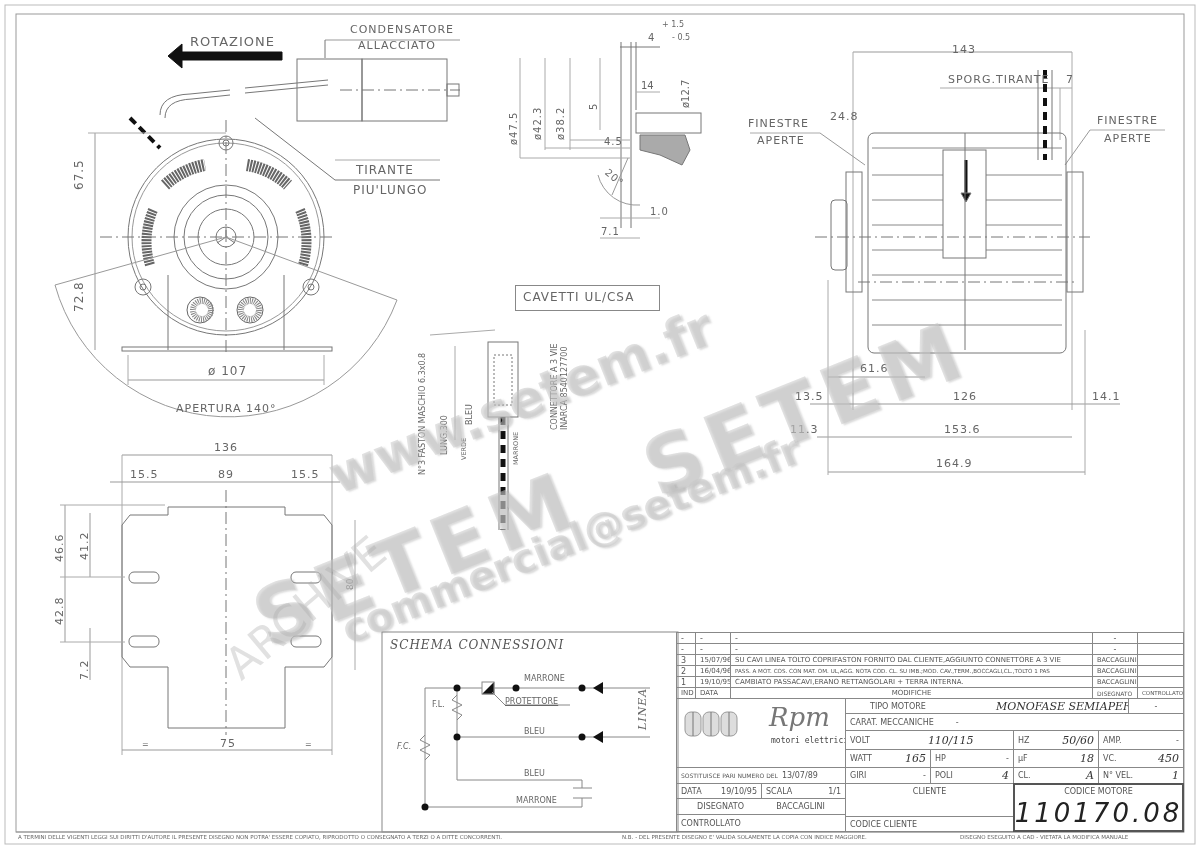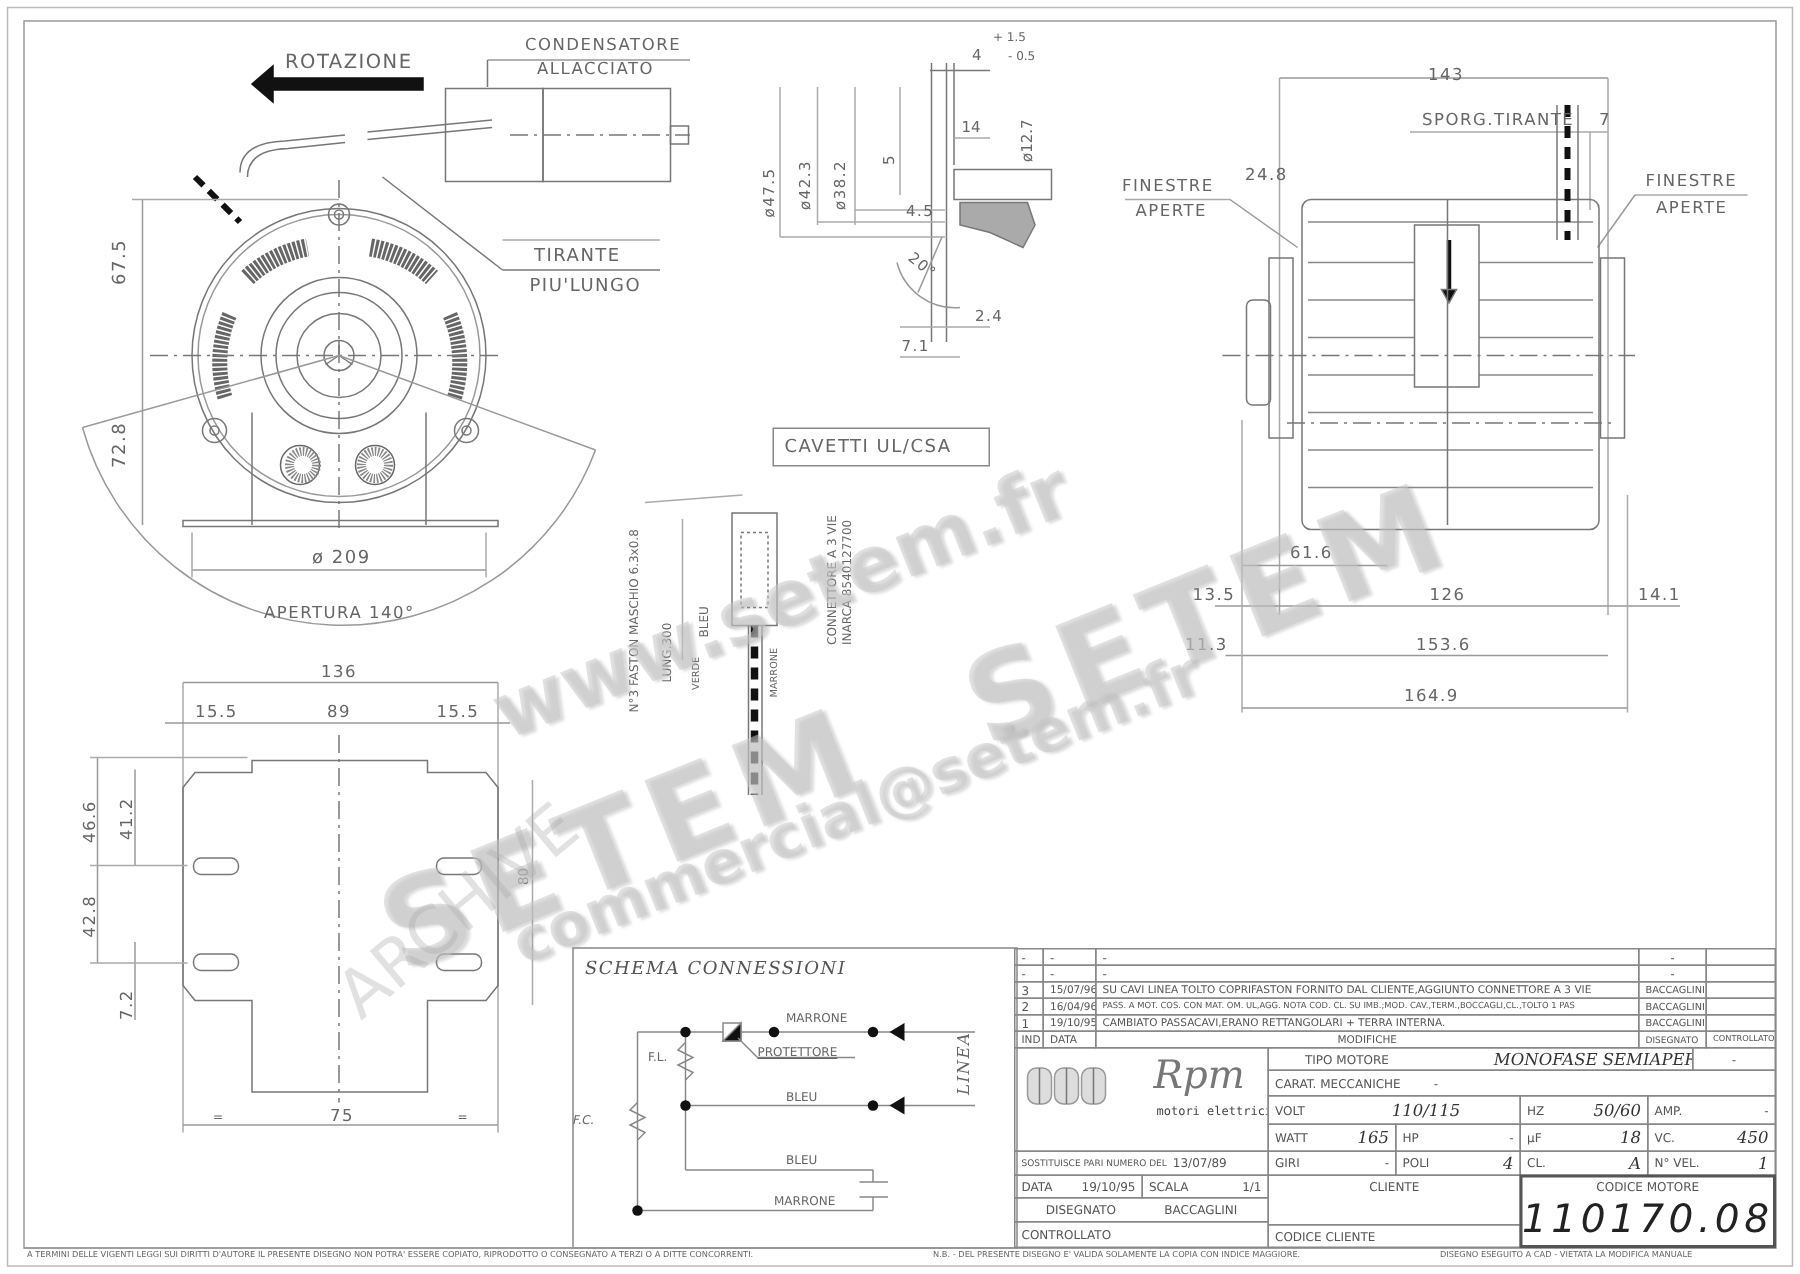--- a/index.html
+++ b/index.html
@@ -210,35 +210,35 @@
   <line x1="16" y1="832" x2="1184" y2="832" stroke="#999"></line>
 </svg>
 
 <span class="t" style="left:190px;top:34px;font-size:13px;">ROTAZIONE</span>
 <span class="t" style="left:350px;top:23px;font-size:11px;">CONDENSATORE</span>
 <span class="t" style="left:358px;top:39px;font-size:11px;">ALLACCIATO</span>
 <span class="t" style="left:356px;top:163px;font-size:12px;">TIRANTE</span>
 <span class="t" style="left:353px;top:183px;font-size:12px;">PIU'LUNGO</span>
 <span class="t" style="left:72px;top:190px;transform:rotate(-90deg);transform-origin:left top;">67.5</span>
 <span class="t" style="left:72px;top:312px;transform:rotate(-90deg);transform-origin:left top;">72.8</span>
-<span class="t" style="left:208px;top:364px;">ø 209</span>
+<span class="t" style="left:208px;top:364px;">ø 107</span>
 <span class="t" style="left:176px;top:402px;font-size:11px;">APERTURA 140°</span>
 
 <span class="t sm" style="left:662px;top:20px;">+ 1.5</span>
 <span class="t" style="left:648px;top:32px;font-size:10px;">4</span>
 <span class="t sm" style="left:672px;top:33px;">- 0.5</span>
 <span class="t sm" style="left:641px;top:80px;font-size:10px;">14</span>
 <span class="t sm" style="left:680px;top:108px;font-size:10px;transform:rotate(-90deg);transform-origin:left top;">ø12.7</span>
 <span class="t" style="left:508px;top:145px;font-size:10px;transform:rotate(-90deg);transform-origin:left top;">ø47.5</span>
 <span class="t" style="left:532px;top:140px;font-size:10px;transform:rotate(-90deg);transform-origin:left top;">ø42.3</span>
 <span class="t" style="left:555px;top:140px;font-size:10px;transform:rotate(-90deg);transform-origin:left top;">ø38.2</span>
 <span class="t" style="left:588px;top:110px;font-size:10px;transform:rotate(-90deg);transform-origin:left top;">5</span>
 <span class="t" style="left:604px;top:136px;font-size:10px;">4.5</span>
 <span class="t" style="left:604px;top:172px;font-size:10px;transform:rotate(40deg);">20°</span>
-<span class="t" style="left:650px;top:206px;font-size:10px;">2.4</span>
+<span class="t" style="left:650px;top:206px;font-size:10px;">1.0</span>
 <span class="t" style="left:601px;top:226px;font-size:10px;">7.1</span>
 
 <span class="t" style="left:952px;top:43px;font-size:11px;">143</span>
 <span class="t" style="left:948px;top:73px;font-size:11px;">SPORG.TIRANTE</span>
 <span class="t" style="left:1066px;top:73px;font-size:11px;">7</span>
 <span class="t" style="left:748px;top:117px;font-size:11px;">FINESTRE</span>
 <span class="t" style="left:757px;top:134px;font-size:11px;">APERTE</span>
 <span class="t" style="left:1097px;top:114px;font-size:11px;">FINESTRE</span>
 <span class="t" style="left:1104px;top:132px;font-size:11px;">APERTE</span>
 <span class="t" style="left:830px;top:110px;font-size:11px;">24.8</span>
@@ -275,21 +275,21 @@
 <span class="t sm" style="left:345px;top:590px;font-size:9px;transform:rotate(-90deg);transform-origin:left top;">80</span>
 
 
 <span class="t ti" style="left:390px;top:638px;font-size:12px;color:#555;">SCHEMA CONNESSIONI</span>
 <span class="t sm" style="left:524px;top:674px;">MARRONE</span>
 <span class="t sm" style="left:505px;top:697px;text-decoration:underline;">PROTETTORE</span>
 <span class="t sm" style="left:524px;top:727px;">BLEU</span>
 <span class="t sm" style="left:524px;top:769px;">BLEU</span>
 <span class="t sm" style="left:516px;top:796px;">MARRONE</span>
 <span class="t sm" style="left:432px;top:700px;">F.L.</span>
-<span class="t sm" style="left:382px;top:742px;font-style:italic;">F.C.</span>
+<span class="t sm" style="left:397px;top:742px;font-style:italic;">F.C.</span>
 <span class="t ti" style="left:636px;top:730px;font-size:11px;transform:rotate(-90deg);transform-origin:left top;">LINEA</span>
 
 <div>
   <div class="cell" style="left:676px;top:632px;width:20px;height:12px;">-</div>
   <div class="cell" style="left:695px;top:632px;width:36px;height:12px;">-</div>
   <div class="cell" style="left:730px;top:632px;width:363px;height:12px;">-</div>
   <div class="cell" style="left:1092px;top:632px;width:46px;height:12px;justify-content:center;">-</div>
   <div class="cell" style="left:1137px;top:632px;width:47px;height:12px;"></div>
 
   <div class="cell" style="left:676px;top:643px;width:20px;height:12px;">-</div>

